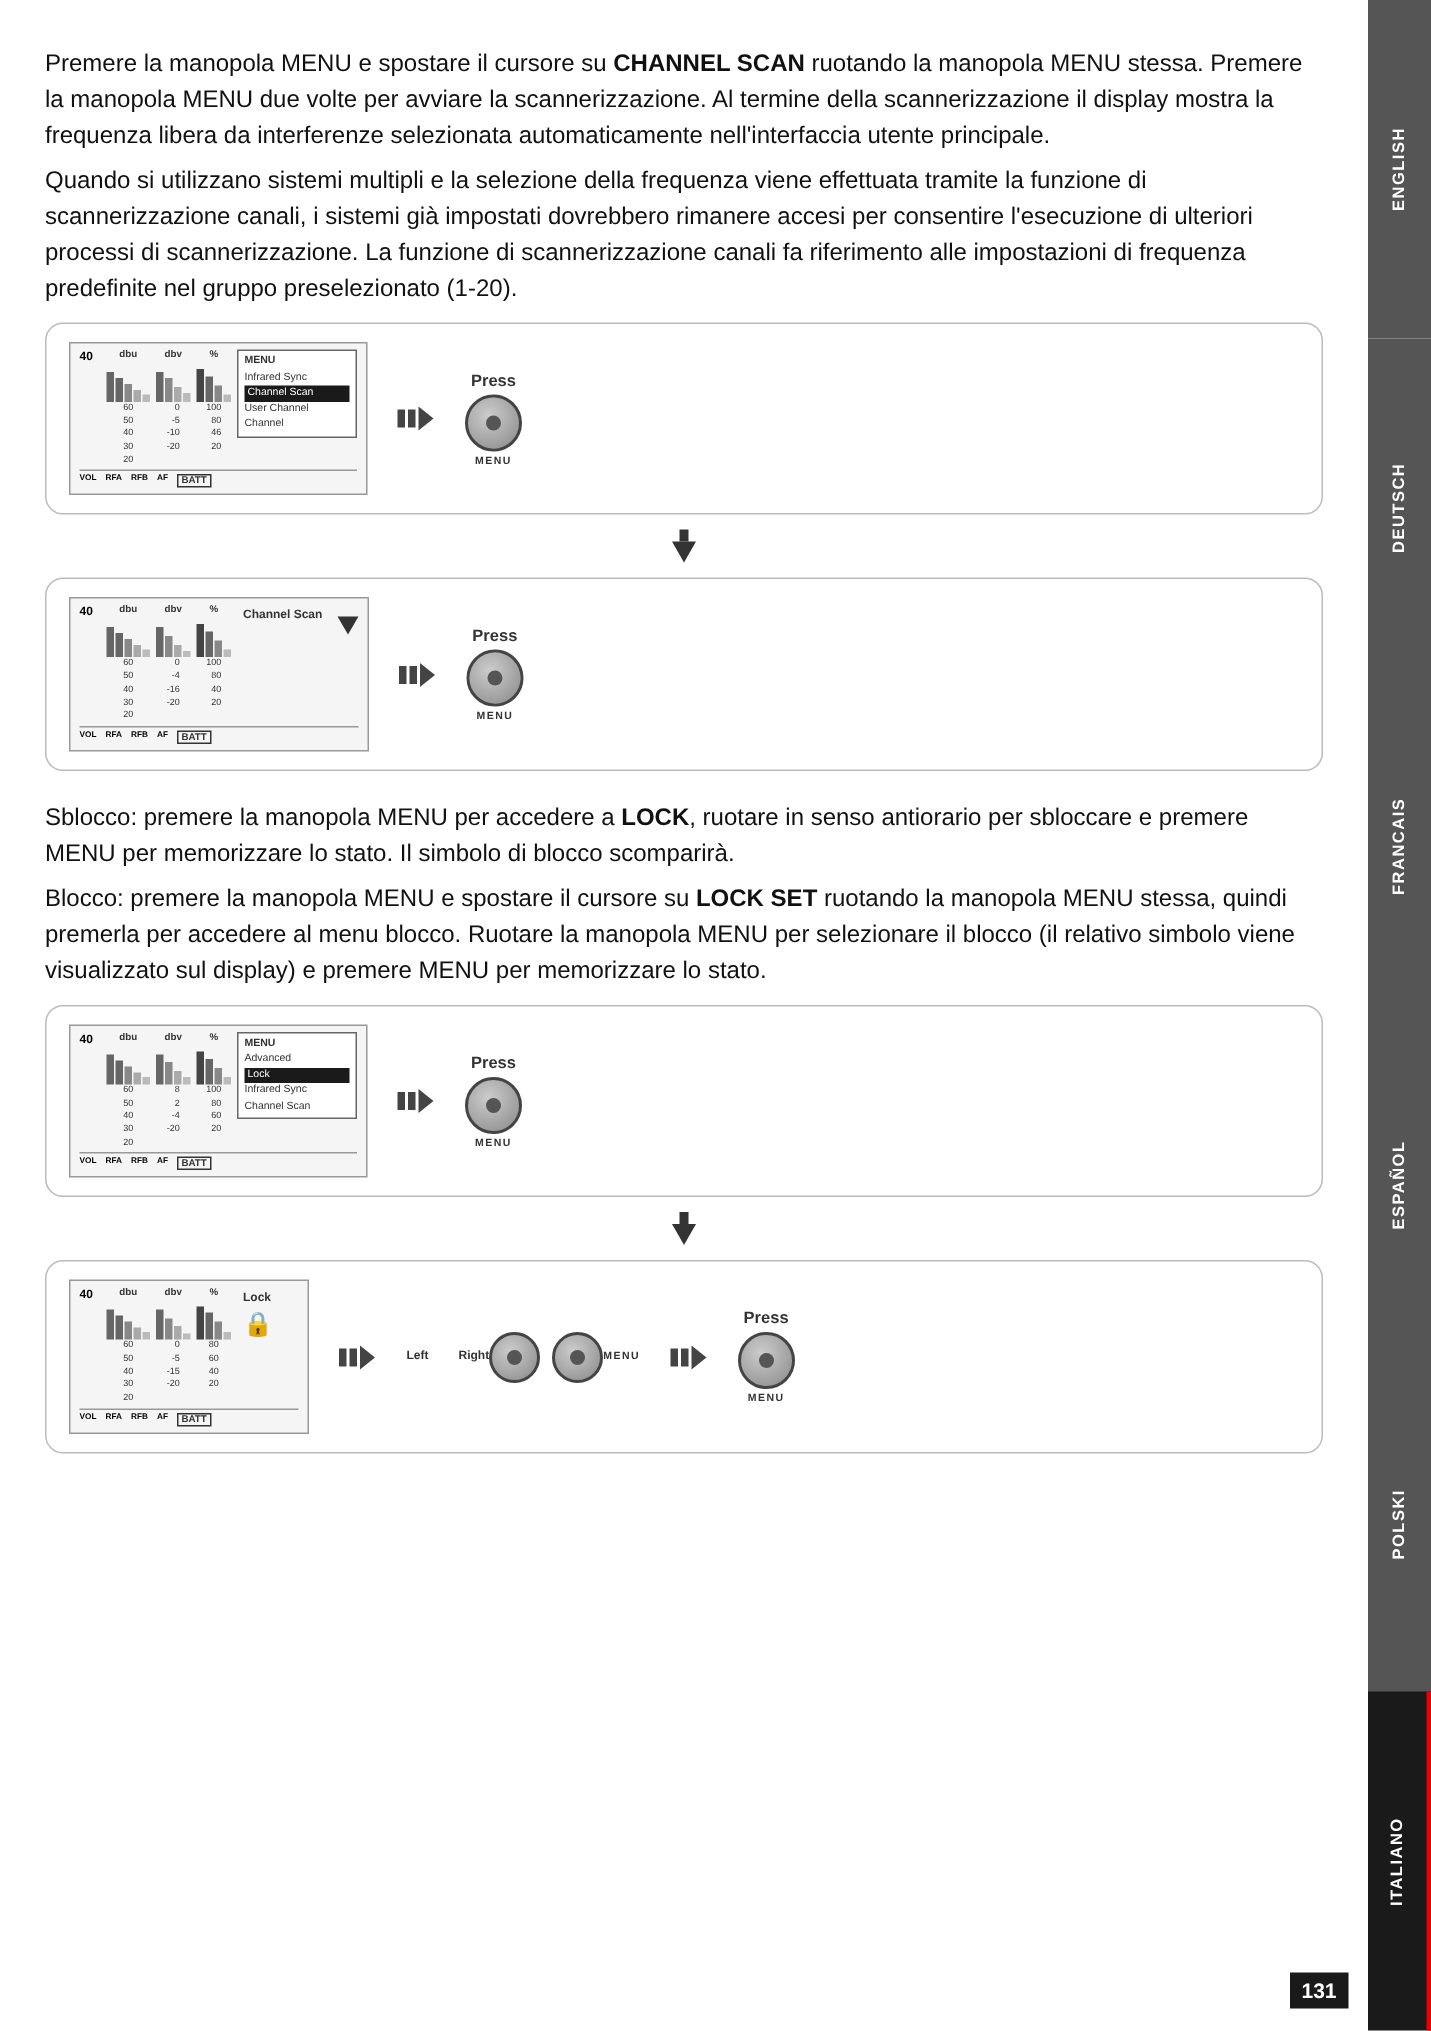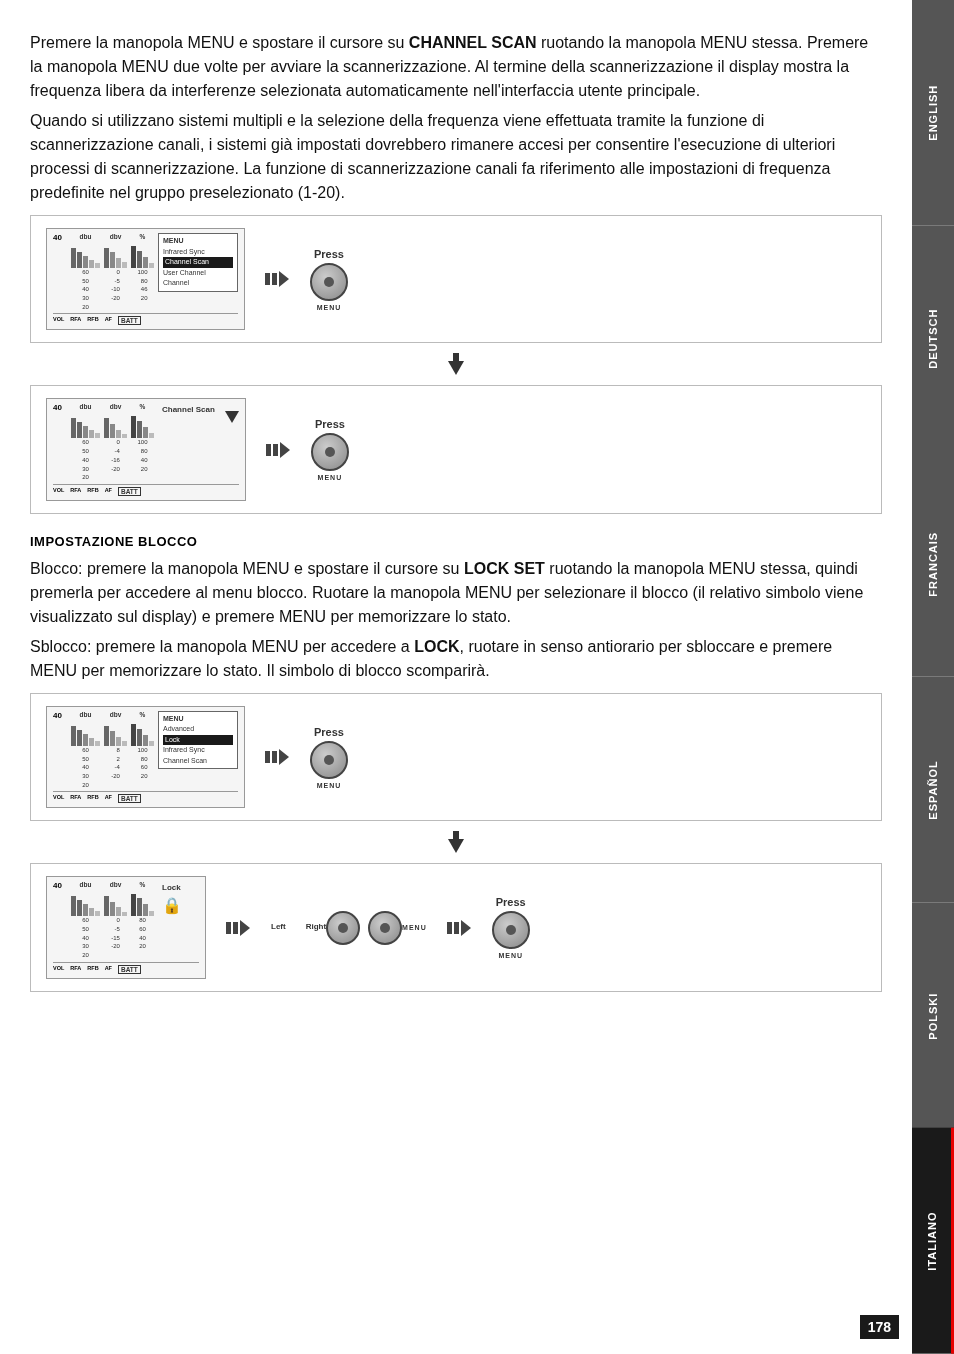--- a/index.html
+++ b/index.html
@@ -114,21 +114,21 @@
       font-size: 16px;
       line-height: 1.5;
       color: #111;
       margin-bottom: 6px;
     }
     .body-text .bold { font-weight: 900; text-transform: uppercase; }
 
     
     .diagram-box {
       border: 1px solid #bbb;
-      border-radius: 0;
+      border-radius: 12px;
       padding: 12px 15px;
       margin: 10px 0;
       display: flex;
       align-items: center;
       gap: 20px;
       background: #fff;
     }
 
     
     .receiver-display {
@@ -494,23 +494,22 @@
     <div class="menu-knob-area">
       <span class="press-label">Press</span>
       <div class="knob-circle">
         <div class="knob-inner"></div>
       </div>
       <span class="menu-text-label">MENU</span>
     </div>
   </div>
 
   <div class="section-divider" style="margin-top:20px;">
-    <div class="section-heading">IMPOSTAZIONE BLOCCO</div>
+    <p class="body-text">Sblocco: premere la manopola MENU per accedere a <span class="bold">LOCK</span>, ruotare in senso antiorario per sbloccare e premere MENU per memorizzare lo stato. Il simbolo di blocco scomparirà.</p>
     <p class="body-text">Blocco: premere la manopola MENU e spostare il cursore su <span class="bold">LOCK SET</span> ruotando la manopola MENU stessa, quindi premerla per accedere al menu blocco. Ruotare la manopola MENU per selezionare il blocco (il relativo simbolo viene visualizzato sul display) e premere MENU per memorizzare lo stato.</p>
-    <p class="body-text">Sblocco: premere la manopola MENU per accedere a <span class="bold">LOCK</span>, ruotare in senso antiorario per sbloccare e premere MENU per memorizzare lo stato. Il simbolo di blocco scomparirà.</p>
   </div>
 
   <div class="diagram-box">
     <div class="receiver-display">
       <div style="display:flex; align-items:flex-start; gap:4px;">
         <div style="font-size:8px; font-weight:bold; color:#000; min-width:14px;">40</div>
         <div style="display:flex; flex-direction:column; align-items:center;">
           <div style="font-size:6.5px; font-weight:bold;">dbu</div>
           <div style="display:flex; gap:1px; align-items:flex-end; height:28px;">
             <div style="width:5px; height:20px; background:#666;"></div>
@@ -696,14 +695,14 @@
       <div class="knob-circle">
         <div class="knob-inner"></div>
       </div>
       <span class="menu-text-label">MENU</span>
     </div>
   </div>
 
 </div>
 
 <div class="page-number-area">
-  <div class="page-number-box">178</div>
+  <div class="page-number-box">131</div>
 </div>
 
 </body></html>

